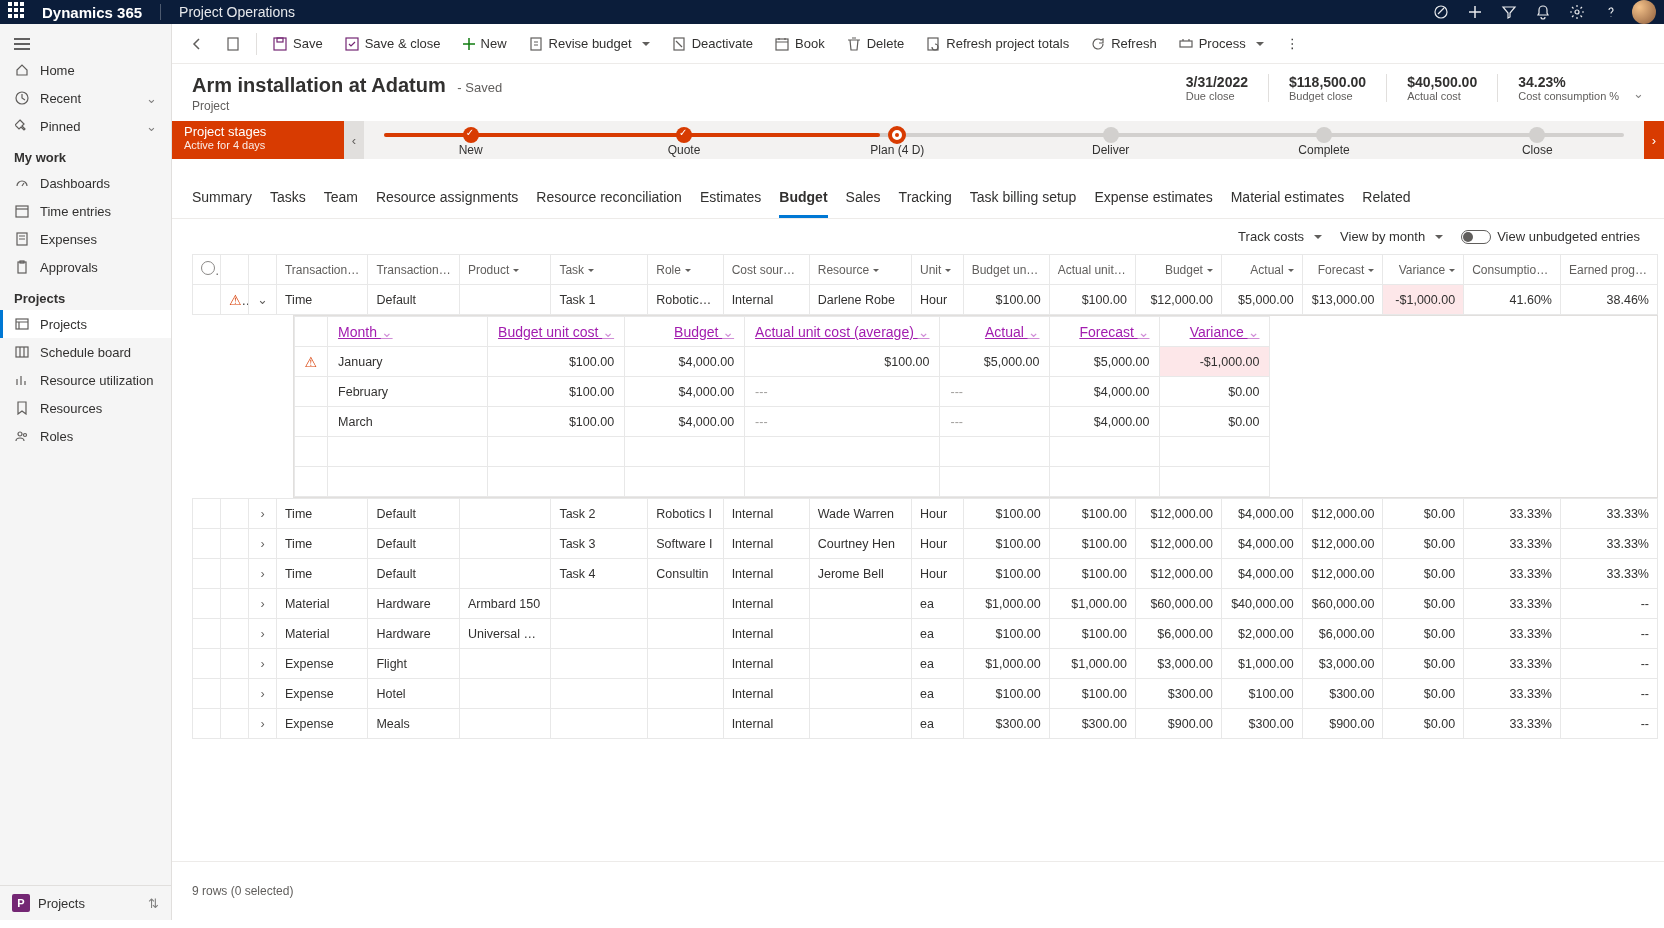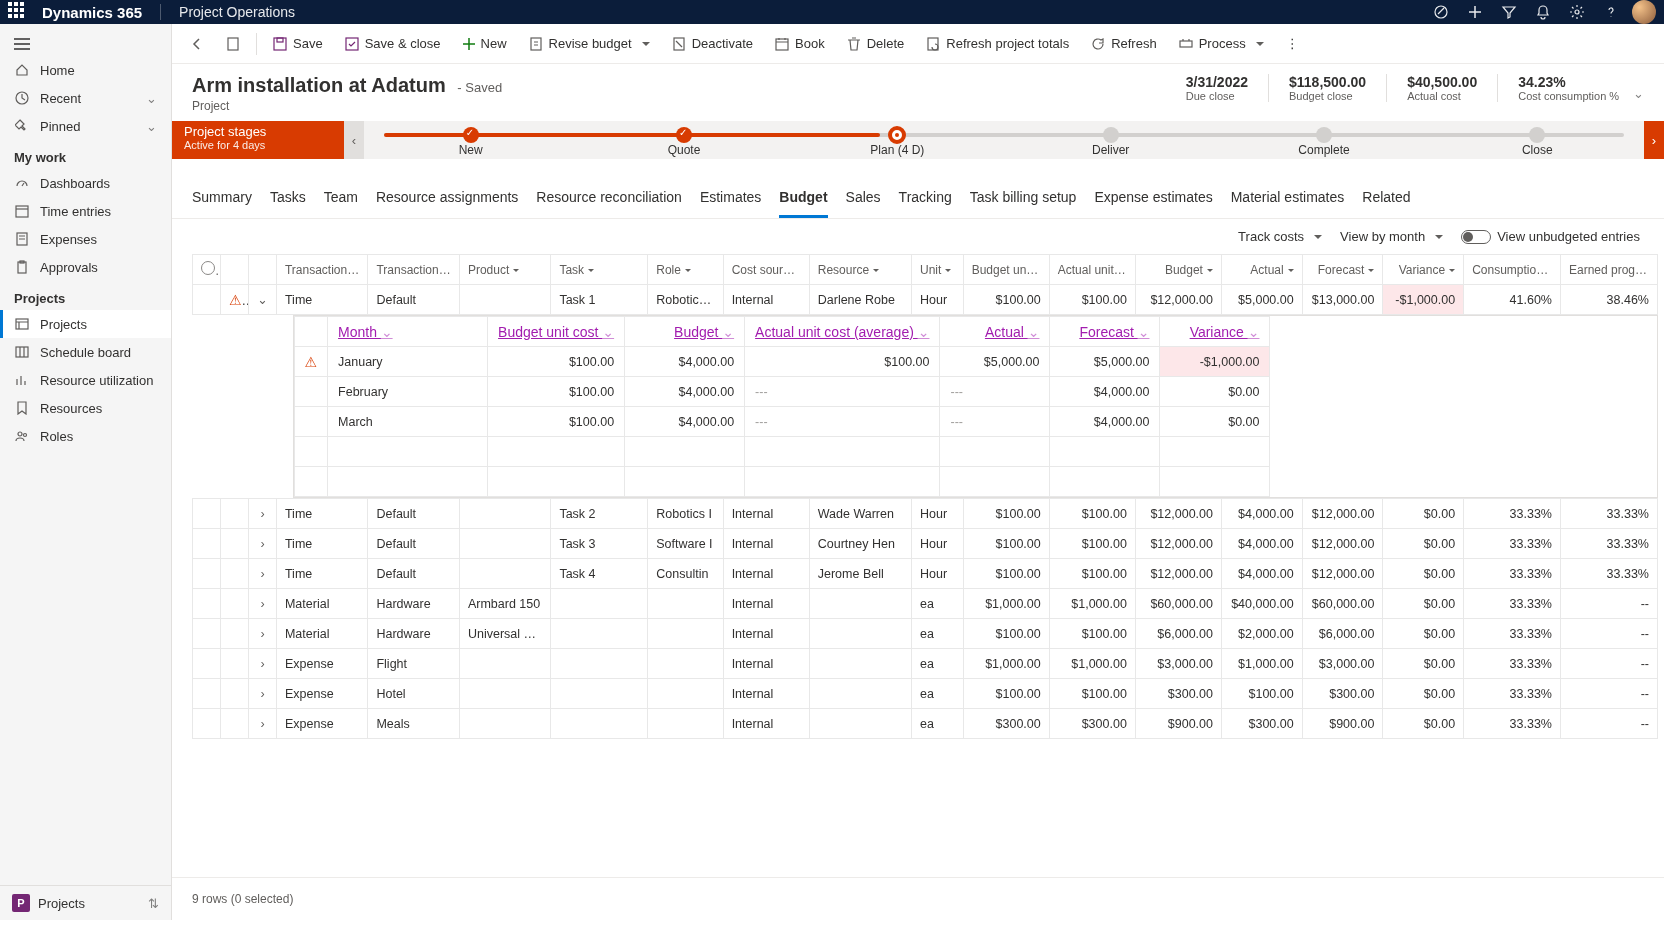--- a/index.html
+++ b/index.html
@@ -92,21 +92,21 @@
 
 
 .nested { margin-left: 100px; margin-top: 0; border: 1px solid #e1dfdd; background: #fff; }
 table.inner { border-collapse: collapse; font-size: 12.5px; }
 table.inner th, table.inner td { border: 1px solid #e8e8e8; padding: 6px 10px; height: 30px; }
 table.inner th { font-weight: 400; color: #a21caf; font-size: 14px; text-decoration: underline; }
 table.inner .num { text-align: right; }
 .dash { color: #a19f9d; text-align: right; }
 
 
-.status { padding: 14px 20px; font-size: 12px; color: #605e5c; border-top: 1px solid #edebe9; }
+.status { padding: 22px 20px; font-size: 12px; color: #605e5c; border-top: 1px solid #edebe9; }
 
 svg { display: block; }
 </style>
 </head>
 <body>
 
 <div class="topbar">
   <div class="waffle">
       <span></span>
       <span></span>

